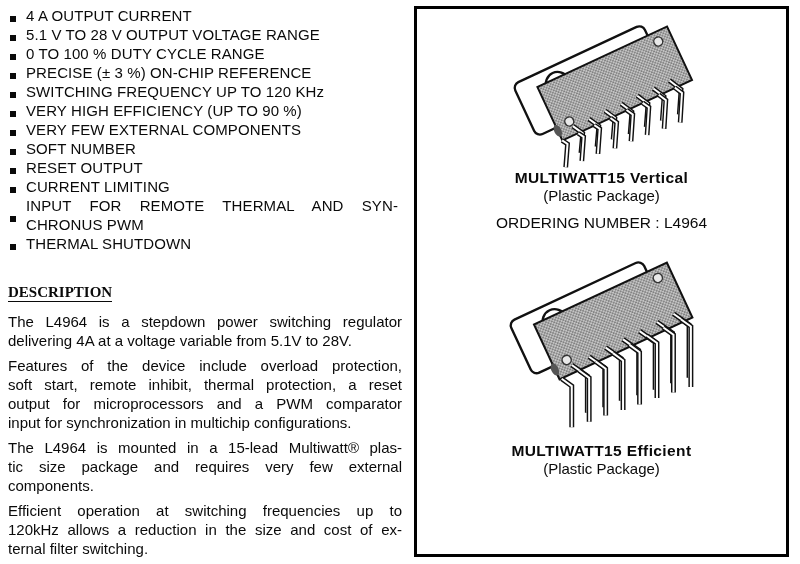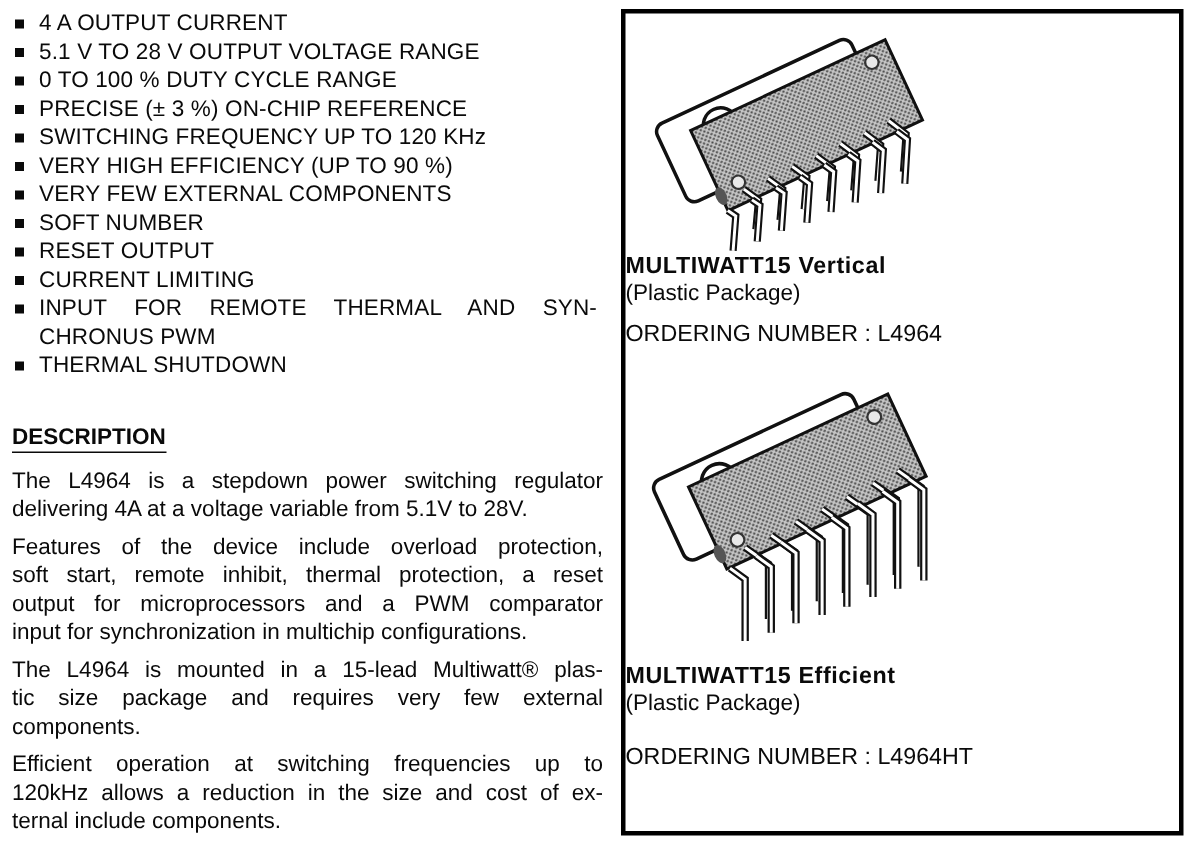--- a/index.html
+++ b/index.html
@@ -8,44 +8,44 @@
     width:800px;height:564px;
     background:#ffffff;
     font-family:"Liberation Sans", sans-serif;
     color:#0a0a0a;
     overflow:hidden;
   }
   
   #left-col{
     position:absolute;left:8px;top:6px;width:396px;
   }
-  .feat-row{display:flex;align-items:flex-start;}
+  .feat-row{display:flex;align-items:center;}
   .sq{
     width:6px;height:6px;background:#0a0a0a;
     margin:7px 10px 0 2px;flex:none;
   }
   .ftext{
     font-size:15px;line-height:19px;width:372px;
     letter-spacing:0.1px;
   }
   .jl{text-align:justify;text-align-last:justify;}
   .desc-head{
     margin:29px 0 10px 0;
     font-size:15px;font-weight:bold;line-height:19px;
   }
-  .desc-head span{border-bottom:1.6px solid #0a0a0a;padding-bottom:1px;}
+  .desc-head span{border-bottom:1.6px solid #0a0a0a;padding-bottom:1px;font-family:Liberation Serif, serif;}
   .para{
     width:394px;font-size:15px;line-height:19px;margin:0 0 6px 0;
   }
   .pline{height:19px;overflow:hidden;}
   
   #pkg-panel{
     position:absolute;left:414px;top:6px;width:375px;height:551px;
     box-sizing:border-box;border:3px solid #000;background:#fff;
-    display:flex;flex-direction:column;
+    display:flex;flex-direction:column;align-items:center;
   }
   .pkg-title{font-size:15.5px;font-weight:bold;letter-spacing:0.4px;line-height:18px;}
   .pkg-sub{font-size:15px;line-height:18px;margin-top:0;}
   .pkg-ord{font-size:15.5px;line-height:19px;}
   .m-svg1{margin-top:8px;}
   .m-t1{margin-top:0px;}
   .m-o1{margin-top:8px;}
   .m-svg2{margin-top:24px;}
   .m-t2{margin-top:0px;}
   .m-o2{margin-top:17px;}
@@ -149,21 +149,21 @@
       <div class="pline">input for synchronization in multichip configurations.</div>
     </div>
     <div class="para">
       <div class="pline jl">The L4964 is mounted in a 15-lead Multiwatt® plas-</div>
       <div class="pline jl">tic size package and requires very few external</div>
       <div class="pline">components.</div>
     </div>
     <div class="para">
       <div class="pline jl">Efficient operation at switching frequencies up to</div>
       <div class="pline jl">120kHz allows a reduction in the size and cost of ex-</div>
-      <div class="pline">ternal include components.</div>
+      <div class="pline">ternal filter switching.</div>
     </div>
   </div>
 
   <div id="pkg-panel">
 
     <svg class="m-svg1" width="215" height="152" viewBox="0 0 240 170">
       <defs>
         <pattern id="stip1" width="4" height="4" patternUnits="userSpaceOnUse">
           <rect width="4" height="4" fill="#c4c4c4"></rect>
           <circle cx="1" cy="1" r="0.85" fill="#4a4a4a"></circle>
@@ -285,16 +285,15 @@
               <path d="M163,91 l11,8 l0,60"></path>
             <path d="M181,82 l11,8 l0,63"></path>
               <path d="M200,73 l11,8 l0,66"></path>
           </g>
         </g>
       </g>
     </svg>
 
     <div class="pkg-title m-t2">MULTIWATT15 Efficient</div>
     <div class="pkg-sub">(Plastic Package)</div>
-    <div class="pkg-ord m-o2">ORDERING NUMBER : L4964HT</div>
   </div>
 
 </div>
 
 </body></html>

